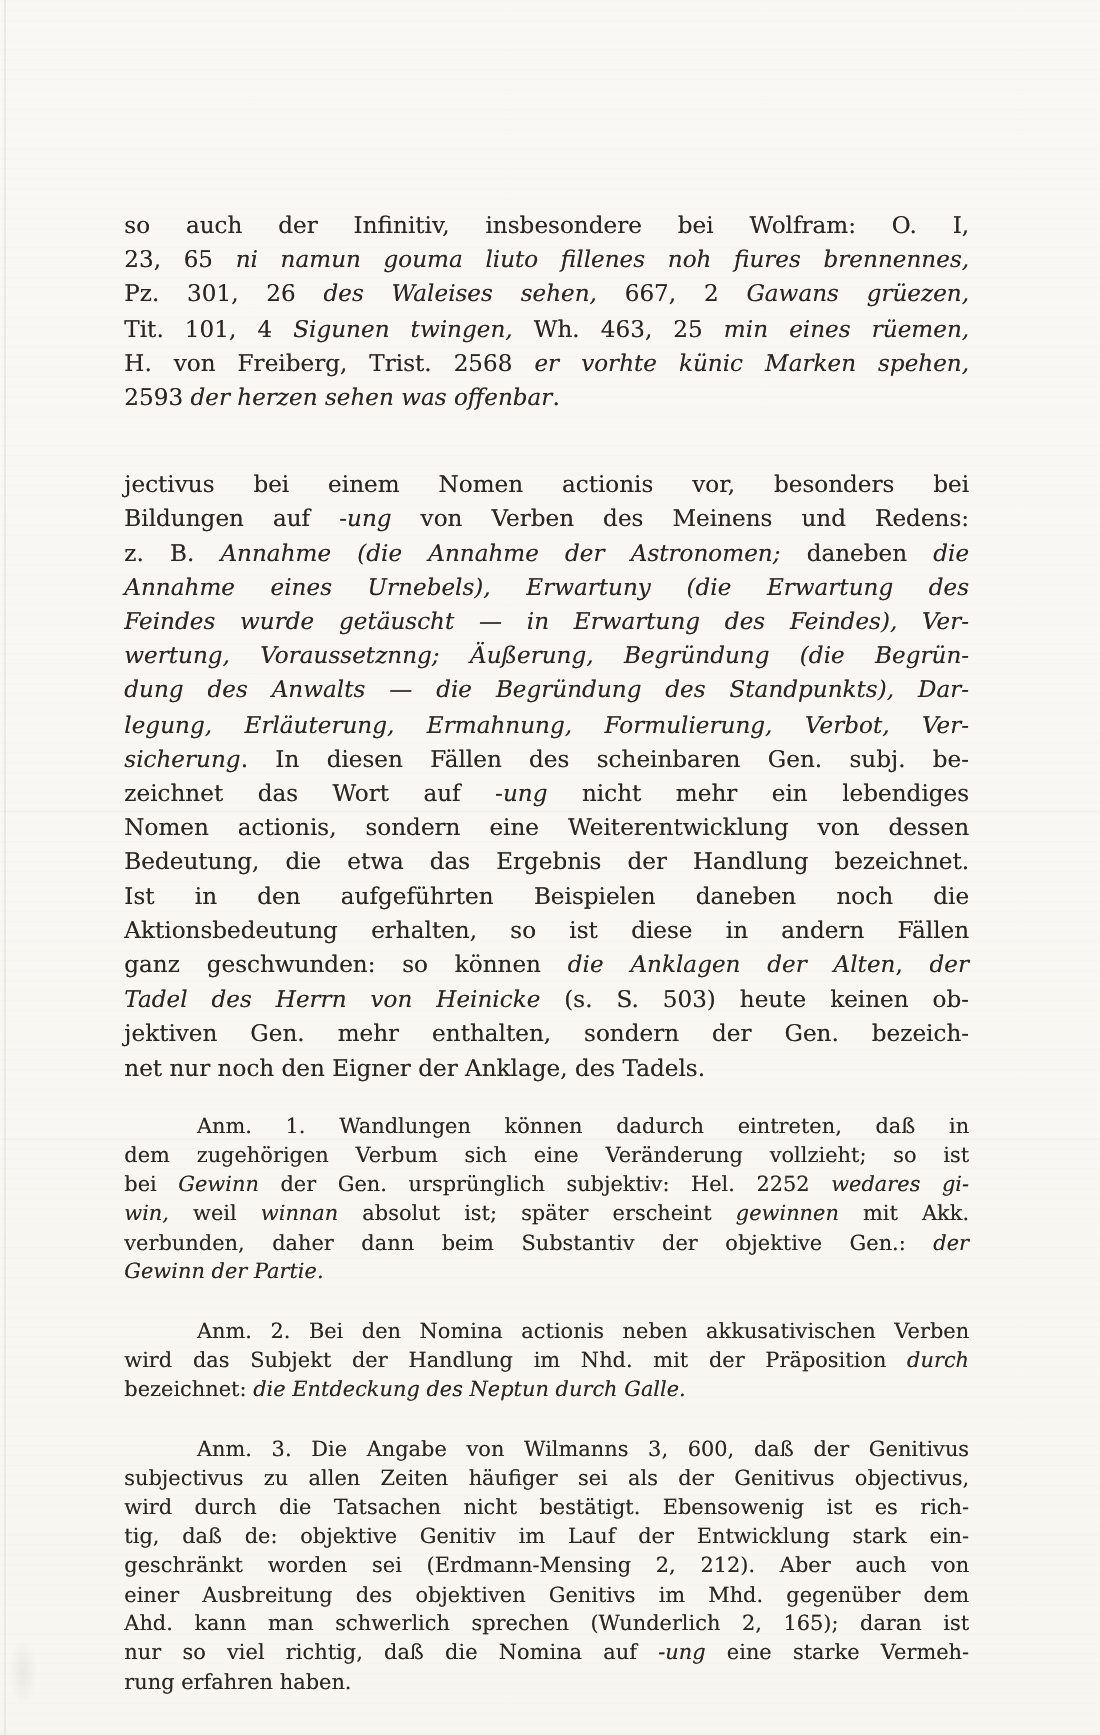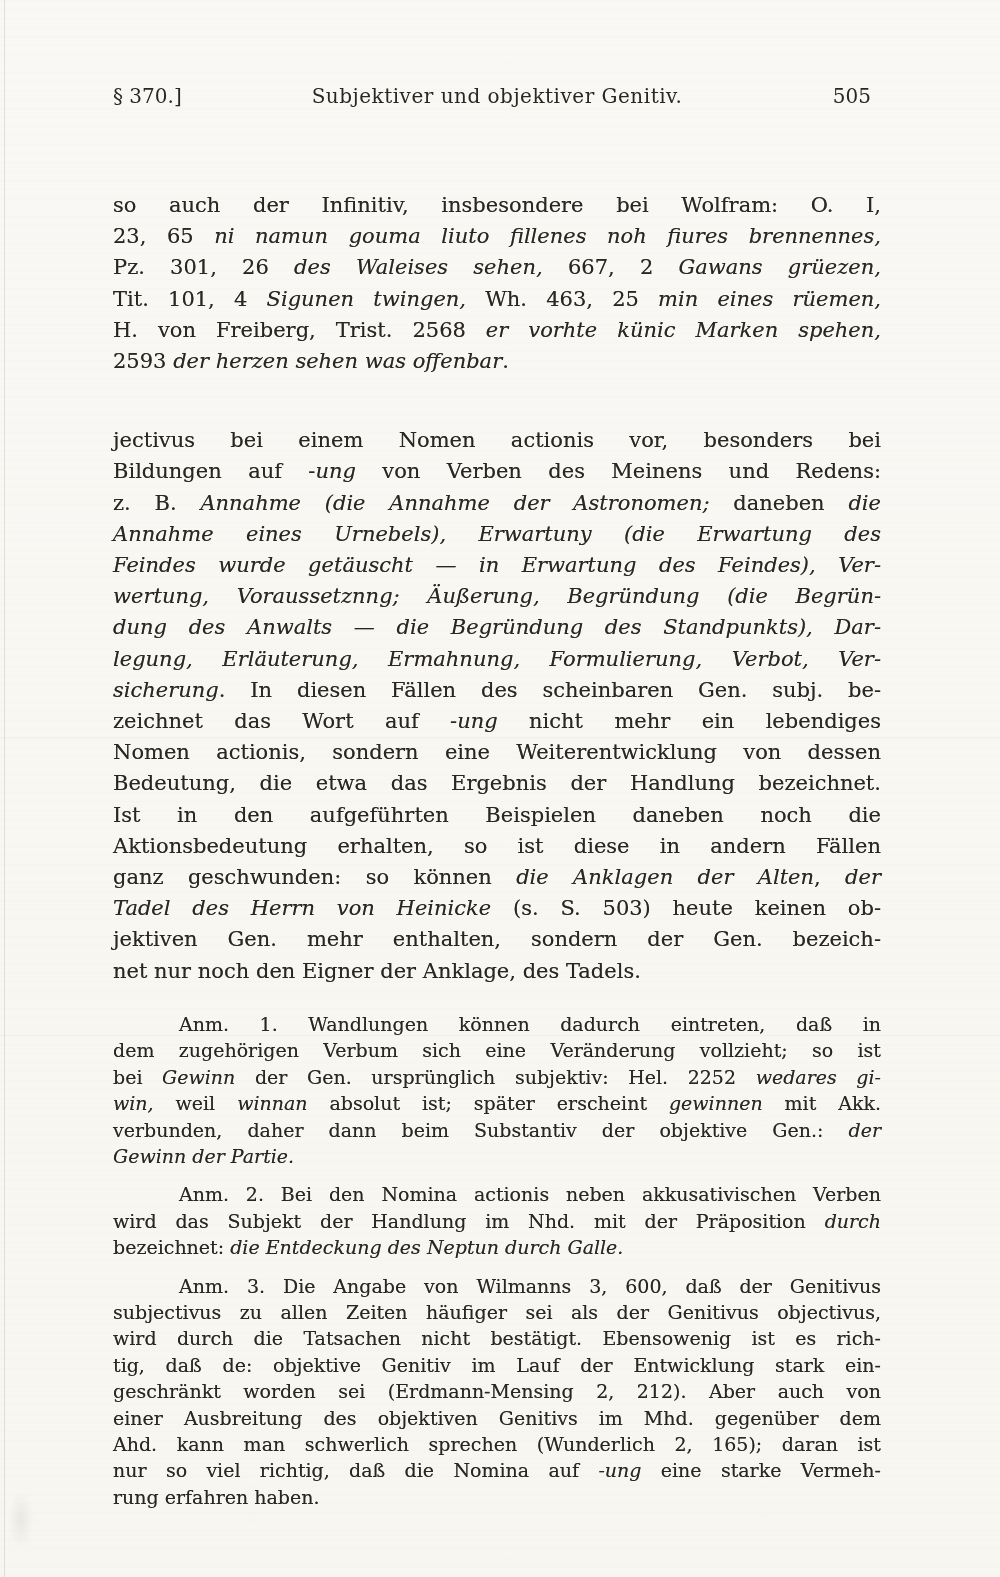--- a/index.html
+++ b/index.html
@@ -47,21 +47,21 @@
     width: 768px;
   }
   .block.main {
     font-size: 21px;
     line-height: 31.2px;
     margin-top: 48px;
   }
   .block.note {
     font-size: 19px;
     line-height: 26.4px;
-    margin-top: 12px;
+    margin-top: 28px;
   }
   .block.main + .block.note { margin-top: 24px; }
   .line {
     text-align: justify;
     text-align-last: justify;
     white-space: normal;
     text-shadow: 0 0 0.5px rgba(42,39,34,0.55);
   }
   .line.last { text-align-last: left; }
   .block.main .line.indent { padding-left: 54px; }
@@ -89,25 +89,20 @@
 </head>
 <body>
 
 <div class="page">
 
   <div class="artifact left-line"></div>
   <div class="artifact streak-1"></div>
   <div class="artifact streak-2"></div>
   <div class="artifact smudge-bottom-left"></div>
 
-  <div class="running-header">
-    <span class="section-ref">§ 370.]</span>
-    <span class="running-title">Subjektiver und objektiver Genitiv.</span>
-    <span class="page-number">505</span>
-  </div>
 
   <div class="page-body">
       <div class="block main">
         <div class="line"><span>so auch der Infinitiv, insbesondere bei Wolfram: O. I,</span></div>
         <div class="line"><span>23, 65 </span><em>ni namun gouma liuto fillenes noh fiures brennennes,</em></div>
         <div class="line"><span>Pz. 301, 26 </span><em>des Waleises sehen,</em><span> 667, 2 </span><em>Gawans grüezen,</em></div>
         <div class="line"><span>Tit. 101, 4 </span><em>Sigunen twingen,</em><span> Wh. 463, 25 </span><em>min eines rüemen,</em></div>
         <div class="line"><span>H. von Freiberg, Trist. 2568 </span><em>er vorhte künic Marken spehen,</em></div>
         <div class="line last"><span>2593 </span><em>der herzen sehen was offenbar</em><span>.</span></div>
       </div>

